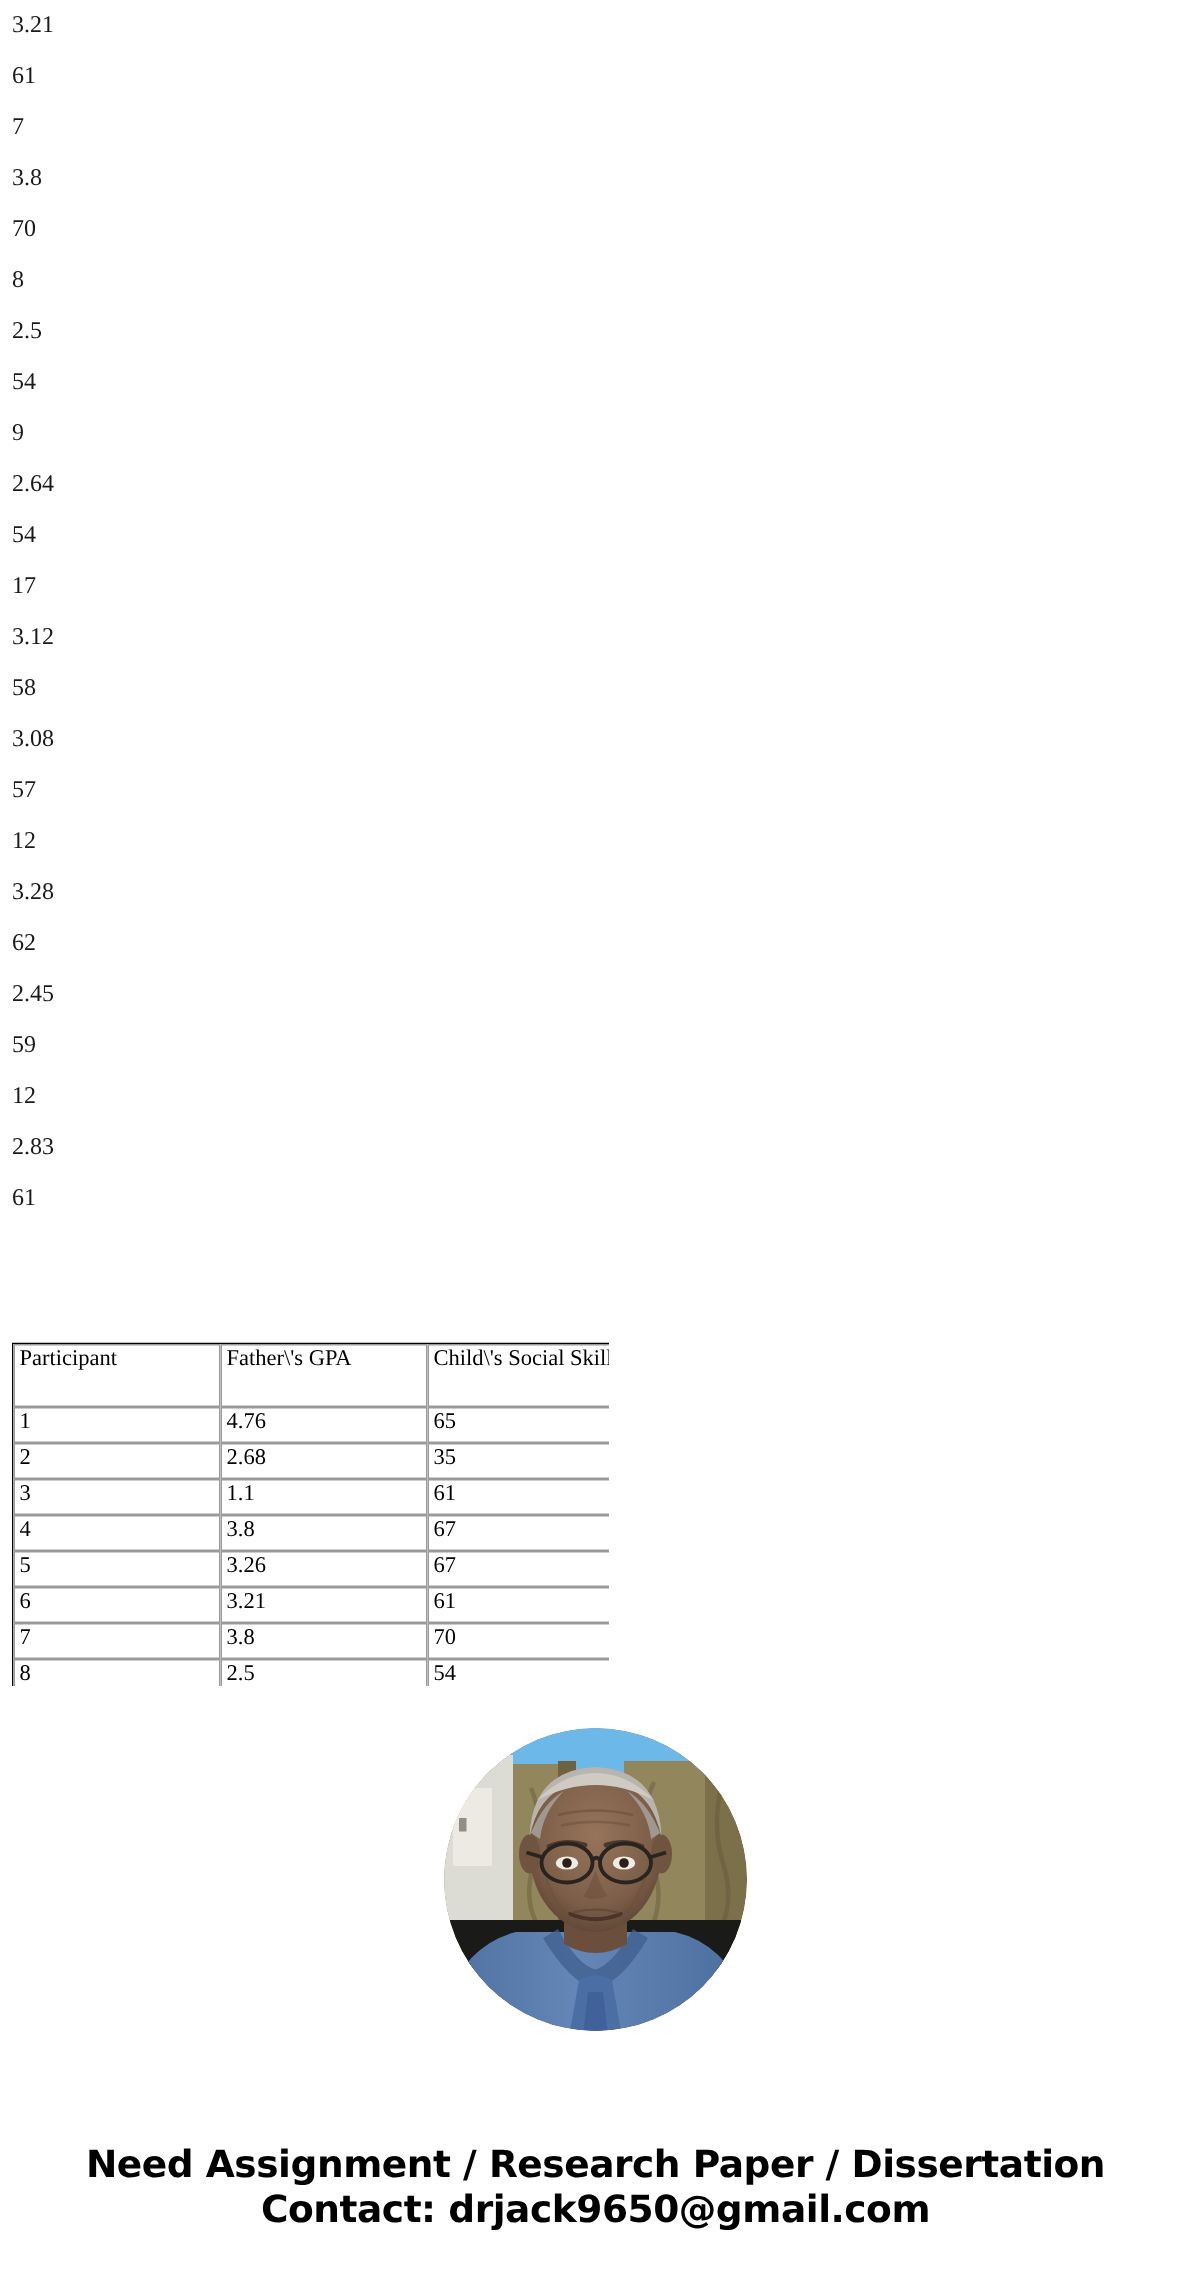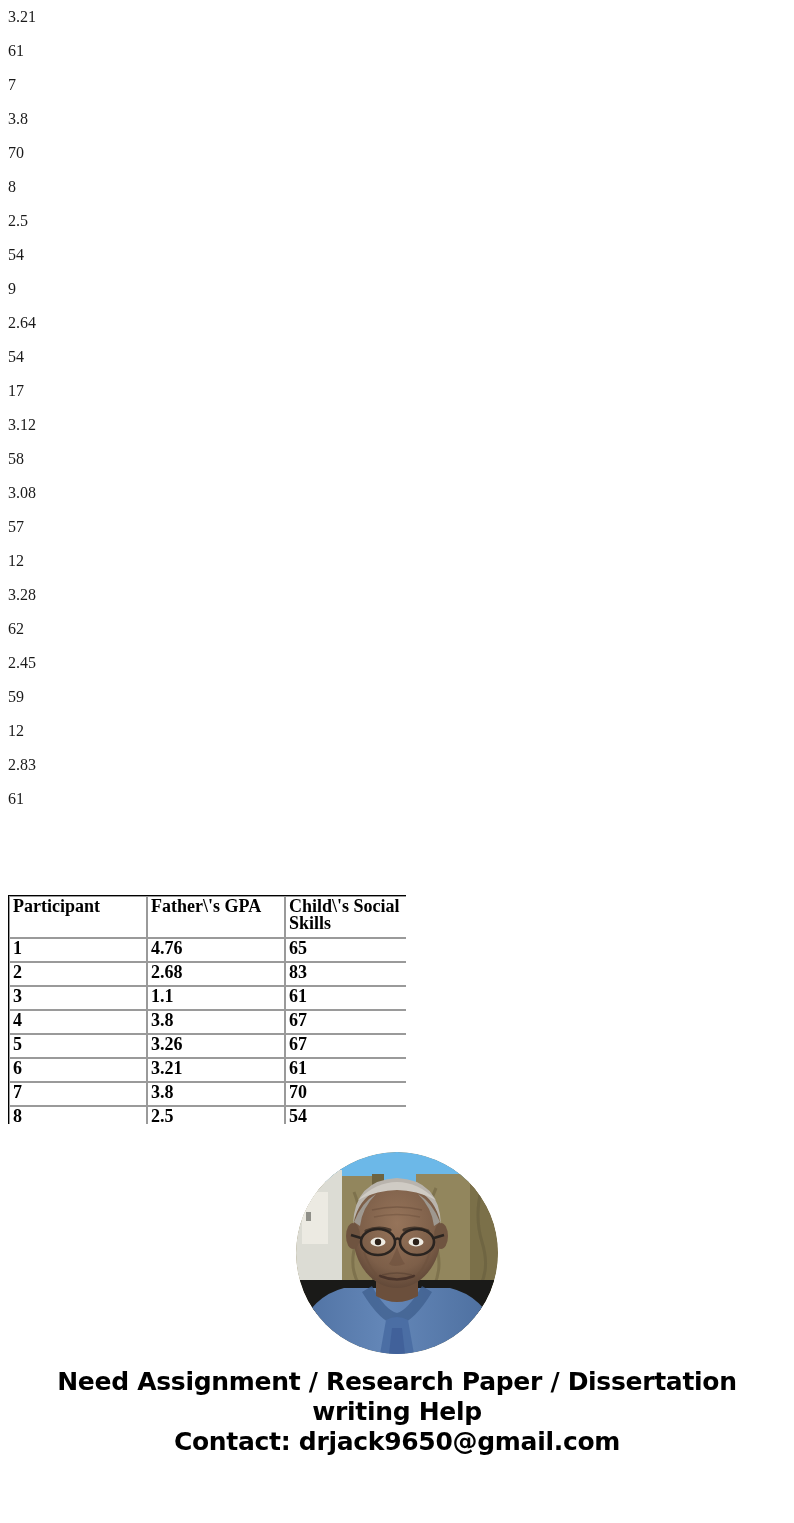--- a/index.html
+++ b/index.html
@@ -52,23 +52,23 @@
     width: 396px;
     table-layout: fixed;
     background: #ffffff;
   }
   #data-table td,
   #data-table th {
     border: 1px solid #9a9a9a;
     outline: 0;
     padding: 1px 3px;
     font-family: "Liberation Serif", "DejaVu Serif", serif;
-    font-size: 18px;
+    font-size: 15px;
     line-height: 17px;
-    font-weight: bold;
+    font-weight: normal;
     text-align: left;
     vertical-align: top;
     background: #ffffff;
     color: #000000;
     box-shadow: inset 0 0 0 1px #ffffff;
   }
   #data-table thead th {
     height: 38px;
     vertical-align: top;
   }
@@ -94,21 +94,21 @@
     overflow: hidden;
     position: relative;
     background: #ffffff;
   }
   #portrait svg { display: block; }
 
   
   #promo {
     position: absolute;
     left: 0;
-    top: 1367px;
+    top: 1428px;
     width: 794px;
     text-align: center;
     font-family: "DejaVu Sans", "Liberation Sans", sans-serif;
     font-weight: bold;
     font-size: 25px;
     line-height: 30px;
     letter-spacing: -0.3px;
     color: #000000;
   }
   #promo .promo-line { display: block; }
@@ -154,21 +154,21 @@
     </thead>
     <tbody id="table-body">
         <tr>
           <td class="col-participant">1</td>
           <td class="col-gpa">4.76</td>
           <td class="col-skills">65</td>
         </tr>
         <tr>
           <td class="col-participant">2</td>
           <td class="col-gpa">2.68</td>
-          <td class="col-skills">83</td>
+          <td class="col-skills">35</td>
         </tr>
         <tr>
           <td class="col-participant">3</td>
           <td class="col-gpa">1.1</td>
           <td class="col-skills">61</td>
         </tr>
         <tr>
           <td class="col-participant">4</td>
           <td class="col-gpa">3.8</td>
           <td class="col-skills">67</td>
@@ -275,15 +275,14 @@
 
         <path d="M68 100 q6 18 16 26" stroke="#6b4f3c" stroke-width="2" fill="none" opacity="0.45"></path>
         <path d="M134 100 q-6 18 -16 26" stroke="#6b4f3c" stroke-width="2" fill="none" opacity="0.45"></path>
       </g>
     </svg>
   </div>
 </div>
 
 <div id="promo">
   <span class="promo-line">Need Assignment / Research Paper / Dissertation</span>
-  <span class="promo-line">writing Help</span>
   <span class="promo-line">Contact: drjack9650@gmail.com</span>
 </div>
 
 </body></html>

